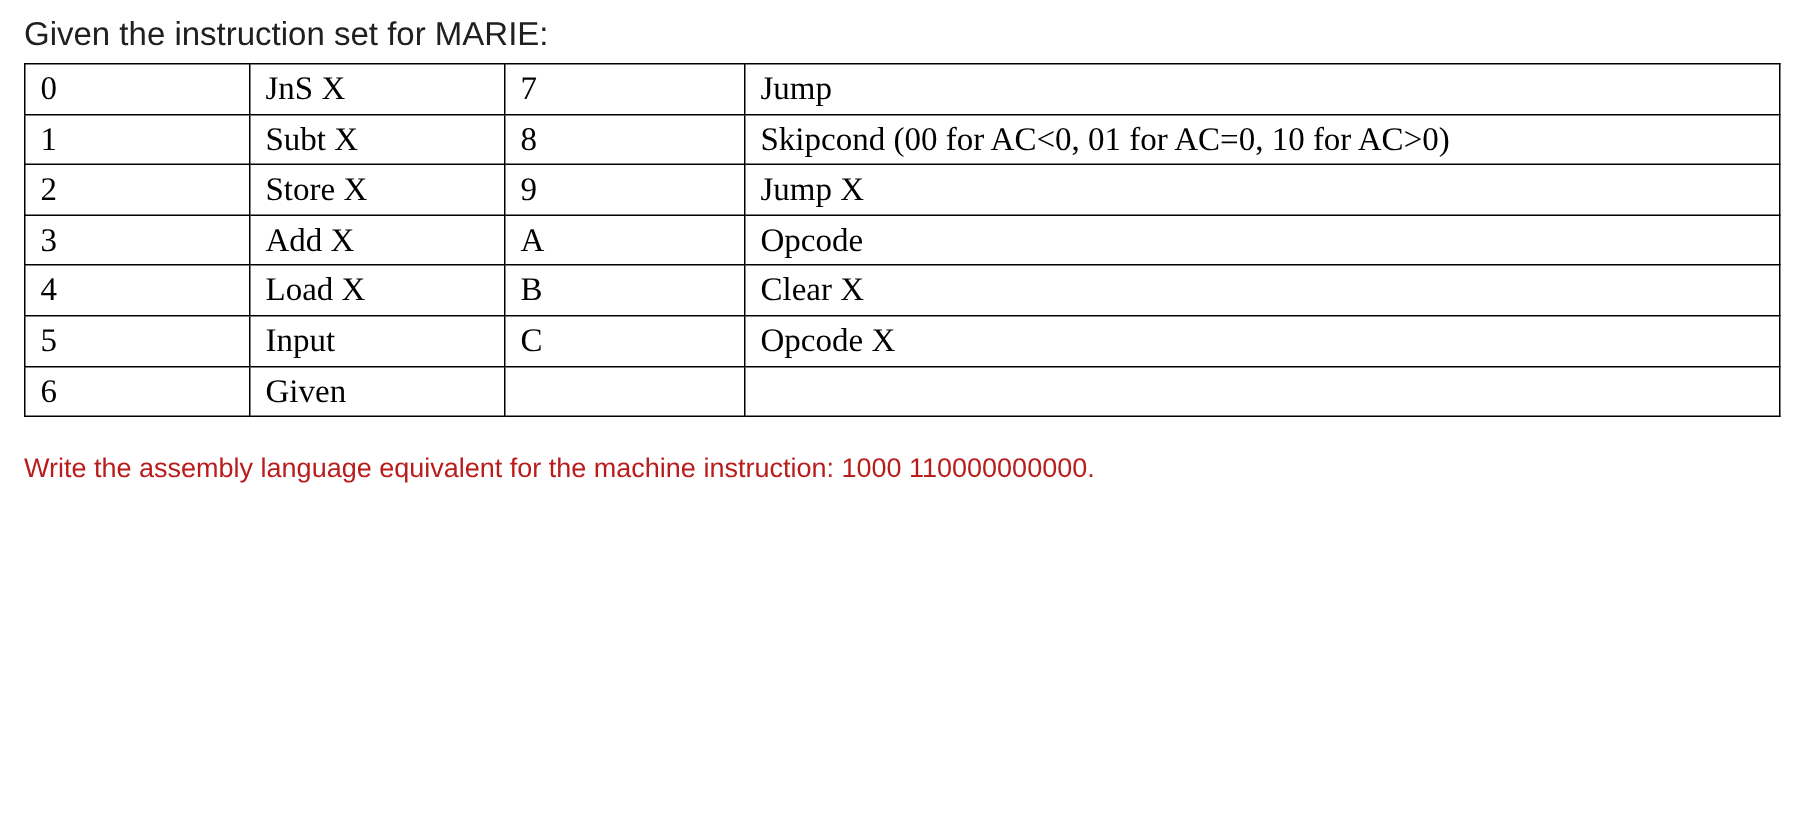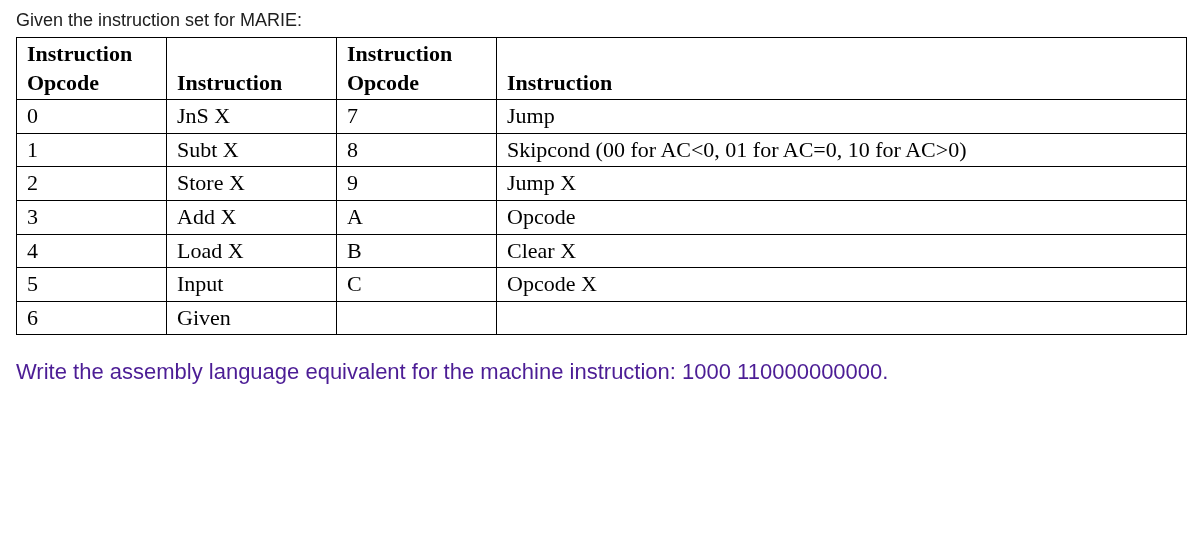--- a/index.html
+++ b/index.html
@@ -5,21 +5,21 @@
   body {
     margin: 0;
     padding: 10px 16px;
     font-family: Arial, Helvetica, sans-serif;
     background: #ffffff;
     color: #000000;
     width: 1200px;
     box-sizing: border-box;
   }
   .intro {
-    font-size: 18px;
+    font-size: 22px;
     font-family: Arial, Helvetica, sans-serif;
     color: #202020;
     margin: 0 0 6px 0;
   }
   table {
     border-collapse: collapse;
     width: 1170px;
     table-layout: fixed;
   }
   col.c1 { width: 150px; }
@@ -32,52 +32,40 @@
     font-family: "Times New Roman", Times, serif;
     font-size: 22px;
     vertical-align: top;
     line-height: 1.3;
   }
   td.header {
     font-weight: bold;
   }
   .question {
     margin-top: 22px;
-    font-size: 22px;
+    font-size: 18px;
     font-family: Arial, Helvetica, sans-serif;
-    color: #4c1d95;
+    color: #b91c1c;
     line-height: 1.35;
     max-width: 900px;
   }
 </style>
 </head>
 <body>
 
 <div class="intro">Given the instruction set for MARIE:</div>
 
 <table>
   <colgroup>
     <col class="c1">
       <col class="c2">
       <col class="c3">
       <col class="c4">
   </colgroup>
   <tbody>
-    <tr>
-      <td class="header">
-        <span>Instruction</span><br>
-        <span>Opcode</span>
-      </td>
-      <td class="header" style="vertical-align:bottom;">Instruction</td>
-      <td class="header">
-        <span>Instruction</span><br>
-        <span>Opcode</span>
-      </td>
-      <td class="header" style="vertical-align:bottom;">Instruction</td>
-    </tr>
 
     <tr>
       <td>0</td>
       <td>JnS X</td>
       <td>7</td>
       <td>Jump</td>
     </tr>
     <tr>
       <td>1</td>
       <td>Subt X</td>

